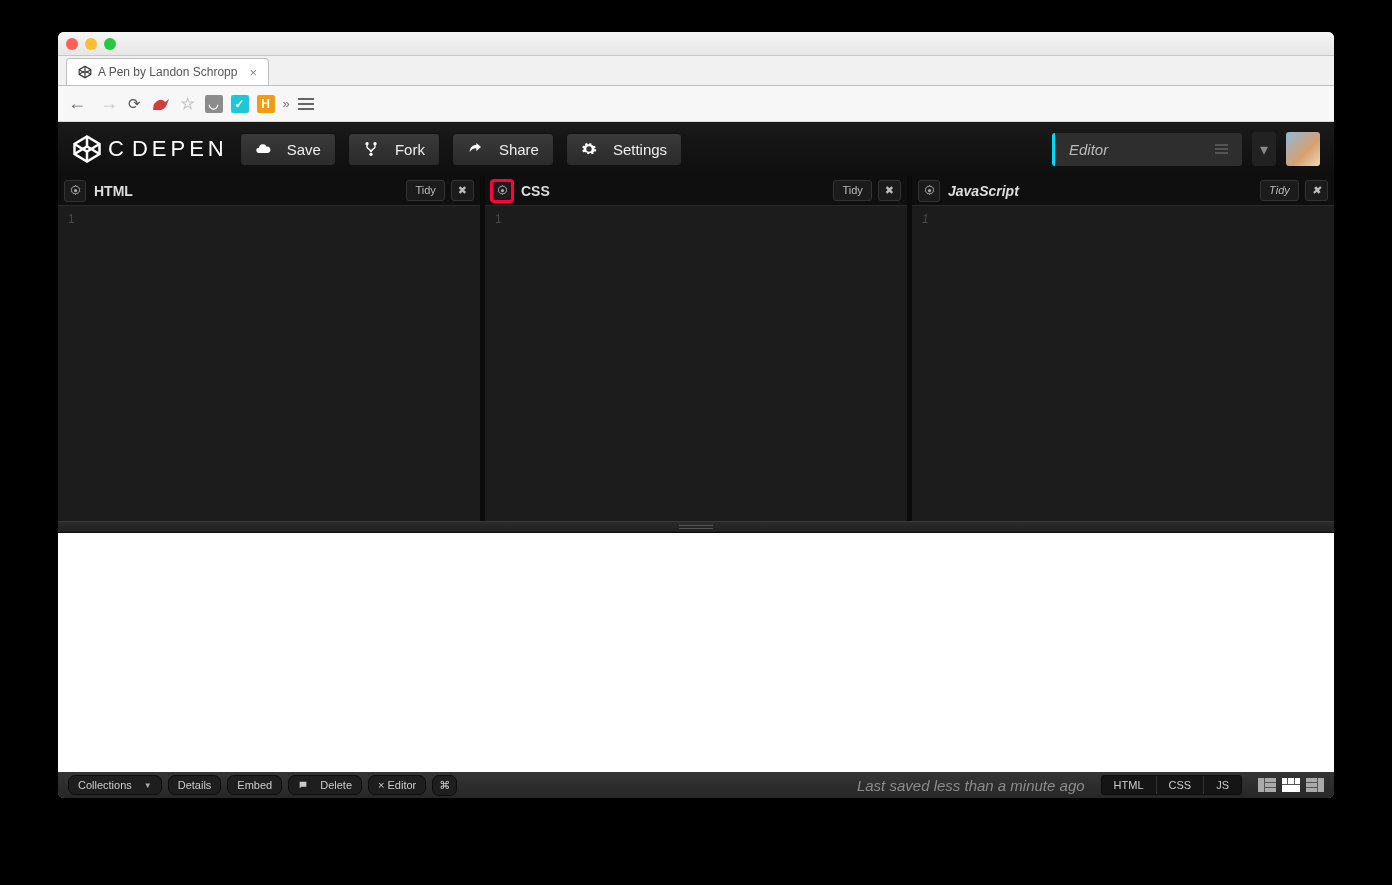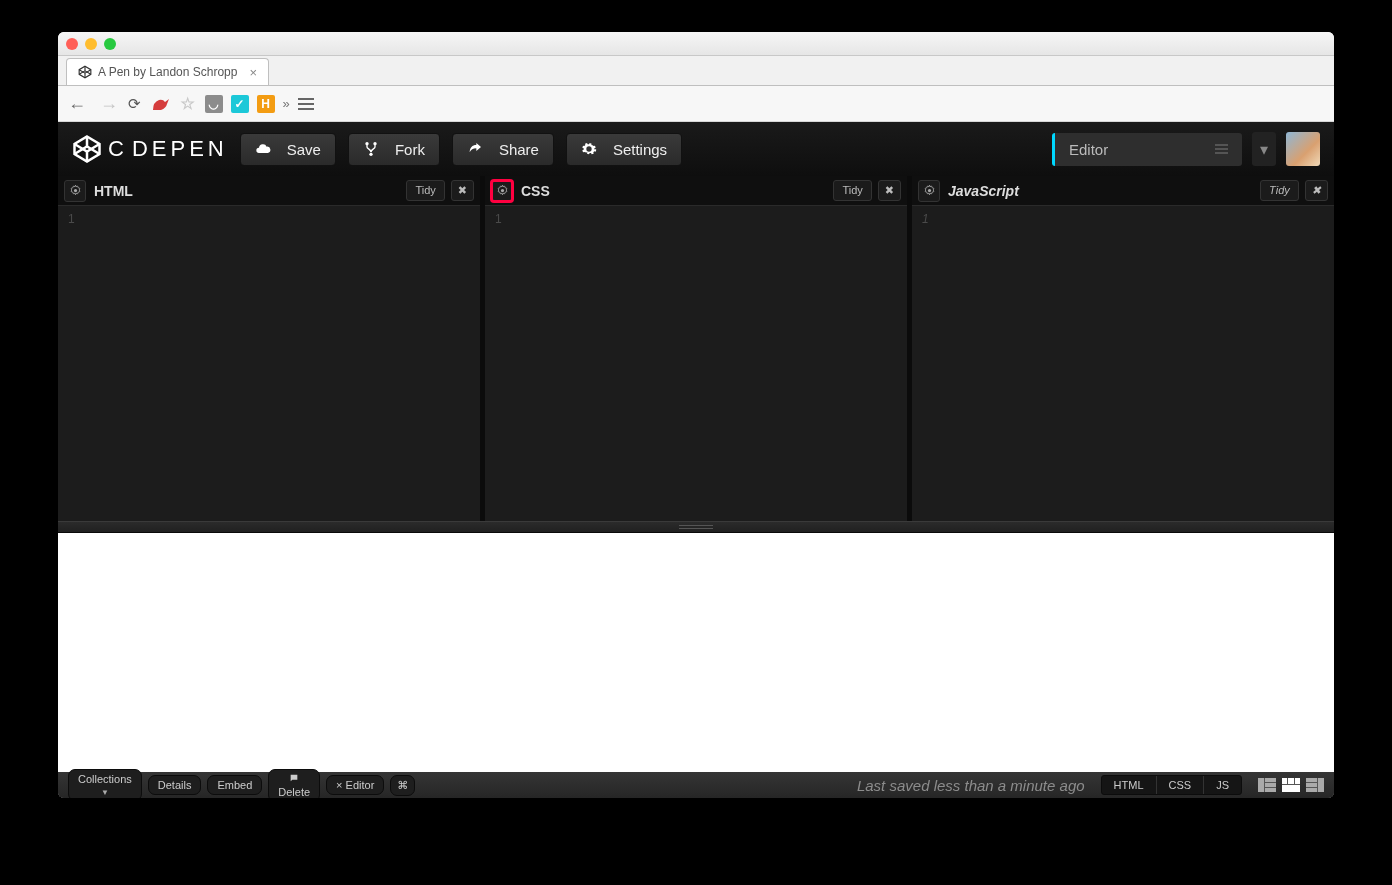--- a/index.html
+++ b/index.html
@@ -29,21 +29,21 @@
 .hamb span{width:16px;height:2px;background:#666;}
 
 
 .app{flex:1;display:flex;flex-direction:column;background:#1e1e1e;min-height:0;}
 .cp-header{height:54px;background:linear-gradient(#1a1a1a,#0e0e0e);display:flex;align-items:center;padding:0 14px;gap:12px;}
 .logo{display:flex;align-items:center;gap:6px;color:#fff;font-weight:300;letter-spacing:5px;font-size:22px;}
 .logo svg{width:30px;height:30px;}
 .cp-btn{background:linear-gradient(#3a3a3a,#2a2a2a);border:1px solid #111;color:#eee;padding:7px 14px;border-radius:4px;display:flex;align-items:center;gap:16px;font-size:15px;cursor:pointer;}
 .cp-btn svg{width:16px;height:16px;fill:#fff;}
 .hdr-right{margin-left:auto;display:flex;align-items:center;gap:10px;}
-.editor-pill{background:#2e2e2e;border-left:3px solid #00d8ff;color:#bbb;padding:8px 14px;border-radius:3px;width:190px;display:flex;align-items:center;justify-content:space-between;font-size:15px;}
+.editor-pill{background:#2e2e2e;border-left:3px solid #00d8ff;color:#bbb;padding:8px 14px;border-radius:3px;width:190px;display:flex;align-items:center;justify-content:space-between;font-size:15px;font-style:italic;}
 .menu-lines{display:flex;flex-direction:column;gap:2px;}
 .menu-lines span{width:13px;height:2px;background:#555;}
 .drop-caret{width:24px;height:34px;background:#222;border-radius:3px;display:flex;align-items:center;justify-content:center;color:#888;}
 .avatar{width:34px;height:34px;border-radius:3px;background:linear-gradient(135deg,#8fb7d6,#d9a070 60%,#f0d9b8);}
 
 .editors{display:flex;height:345px;background:#101010;}
 .panel{flex:1;min-width:0;border-right:5px solid #0b0b0b;display:flex;flex-direction:column;}
 .panel:last-child{border-right:none;font-style:italic;}
 .panel-head{height:30px;background:#0f0f0f;border-bottom:1px solid #2a2a2a;display:flex;align-items:center;padding:0 6px;gap:8px;}
 .gear{width:22px;height:22px;background:#1b1b1b;border:1px solid #333;border-radius:3px;display:flex;align-items:center;justify-content:center;cursor:pointer;}
@@ -54,21 +54,21 @@
 .mini{background:#1b1b1b;border:1px solid #333;color:#bbb;font-size:11px;padding:3px 8px;border-radius:3px;cursor:pointer;}
 .mini.xbtn{padding:3px 6px;}
 .editor-body{flex:1;background:#1c1c1c;padding:6px 10px;font-family:Menlo,Consolas,monospace;font-size:12px;color:#555;}
 .linenum{color:#4a4a4a;}
 
 .resize-bar{height:12px;background:linear-gradient(#2b2b2b,#202020);border-top:1px solid #3a3a3a;border-bottom:1px solid #0a0a0a;display:flex;align-items:center;justify-content:center;cursor:row-resize;}
 .resize-bar .grip{width:34px;height:4px;border-top:1px solid #555;border-bottom:1px solid #555;}
 .preview{flex:1;background:#fff;}
 
 .cp-footer{height:26px;background:linear-gradient(#353535,#262626);display:flex;align-items:center;padding:0 10px;gap:6px;font-size:11px;color:#bbb;}
-.fbtn{background:#1e1e1e;border:1px solid #0c0c0c;color:#ccc;padding:3px 9px;border-radius:7px;cursor:pointer;display:flex;align-items:center;gap:3px;font-size:11px;flex-direction:column;}
+.fbtn{background:#1e1e1e;border:1px solid #0c0c0c;color:#ccc;padding:3px 9px;border-radius:7px;cursor:pointer;display:flex;align-items:center;gap:12px;font-size:11px;}
 .fbtn svg{width:10px;height:10px;fill:#ccc;}
 .fbtn .tri{font-size:8px;color:#aaa;}
 .status{margin-left:auto;color:#8c8c8c;font-style:italic;font-size:15px;padding-right:10px;}
 .view-tabs{display:flex;background:#151515;border:1px solid #0c0c0c;border-radius:3px;overflow:hidden;}
 .view-tabs span{padding:3px 12px;font-size:11px;color:#ccc;cursor:pointer;}
 .view-tabs span+span{border-left:1px solid #333;}
 .layouts{display:flex;gap:6px;margin-left:10px;}
 .layouts .ly{width:18px;height:14px;cursor:pointer;}
 </style>
 </head>

